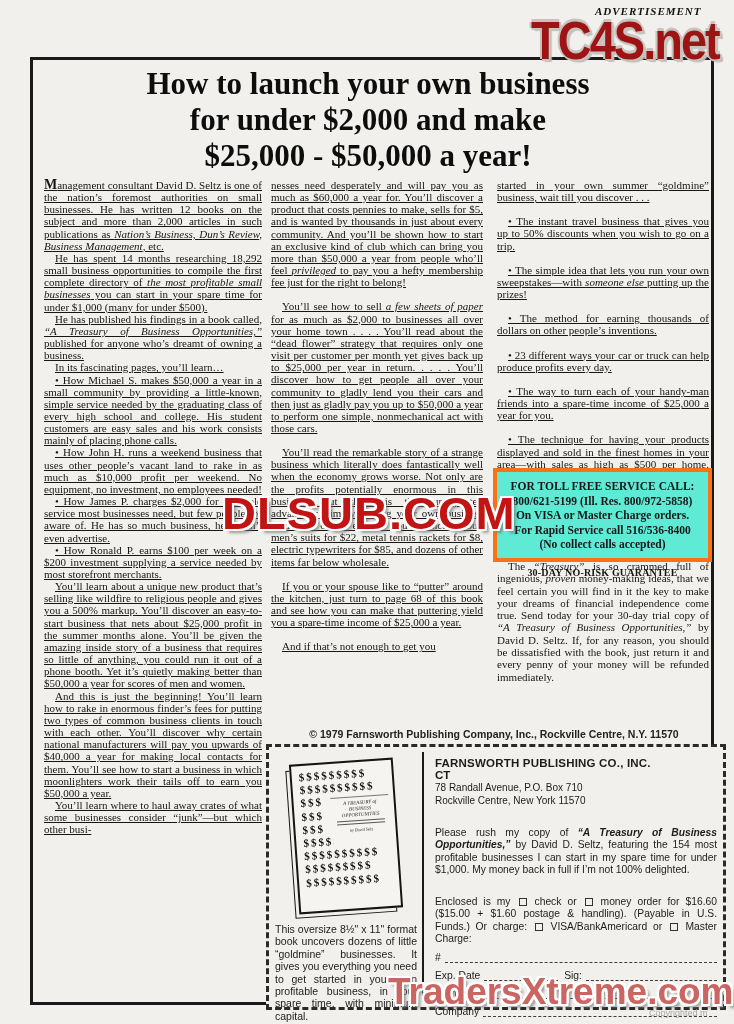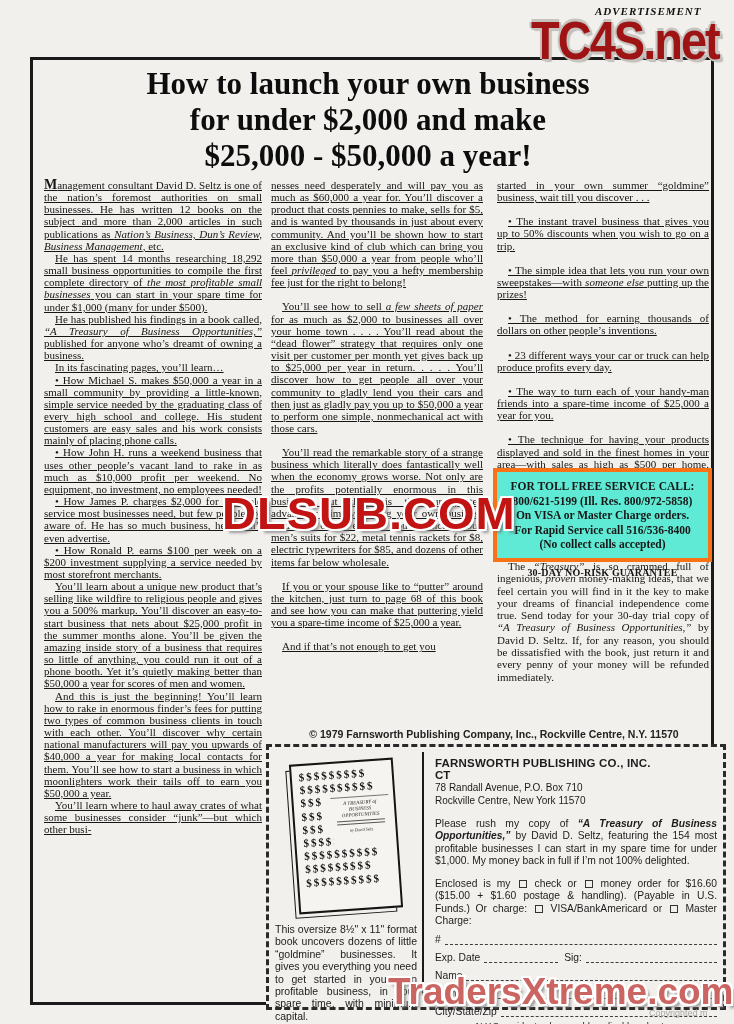--- a/index.html
+++ b/index.html
@@ -73,21 +73,21 @@
     font:italic 5px/6px "Liberation Serif", serif; color:#222; overflow:hidden; }
   .book-title .rule { height:1px; background:#555; margin:2px 3px; }
   .book-author { font-size:4px; margin-top:3px; }
   .coupon-desc { margin-top:12px; font:10.5px/12.4px "Liberation Sans", sans-serif; text-align:justify; color:#1c1c1c; }
 
   .coupon-right { position:absolute; left:166px; top:10px; width:282px; font-family:"Liberation Sans", sans-serif; color:#1c1c1c; }
   .co-head { display:flex; justify-content:space-between; align-items:flex-start;flex-direction:column; }
   .co-name { font-weight:bold; font-size:11.5px; letter-spacing:.2px; }
   .co-code { font-weight:bold; font-size:11.5px; }
   .co-addr { font-size:10px; line-height:12px; margin-top:1px; }
-  .co-para { font-size:10.3px; line-height:12.3px; margin-top:11px; text-align:justify; }
+  .co-para { font-size:10.3px; line-height:12.3px; margin-top:20px; text-align:justify; }
   .cbx { display:inline-block; width:8px; height:8px; border:1.3px solid #333; vertical-align:-1px; margin:0 2px; background:transparent; }
   .form { margin-top:5px; font-size:10.3px; }
   .frow { display:flex; align-items:flex-end; margin-top:7px; }
   .frow .lbl { white-space:nowrap; padding-right:4px; }
   .fill { flex:1; border-bottom:1.6px dashed #3c3c3c; height:10px; }
   .fill-exp { flex:0 0 74px; margin-right:6px; }
   .tax-note { margin-top:4px; text-align:center; font-size:9.3px; }
 </style>
 </head>
 <body>

